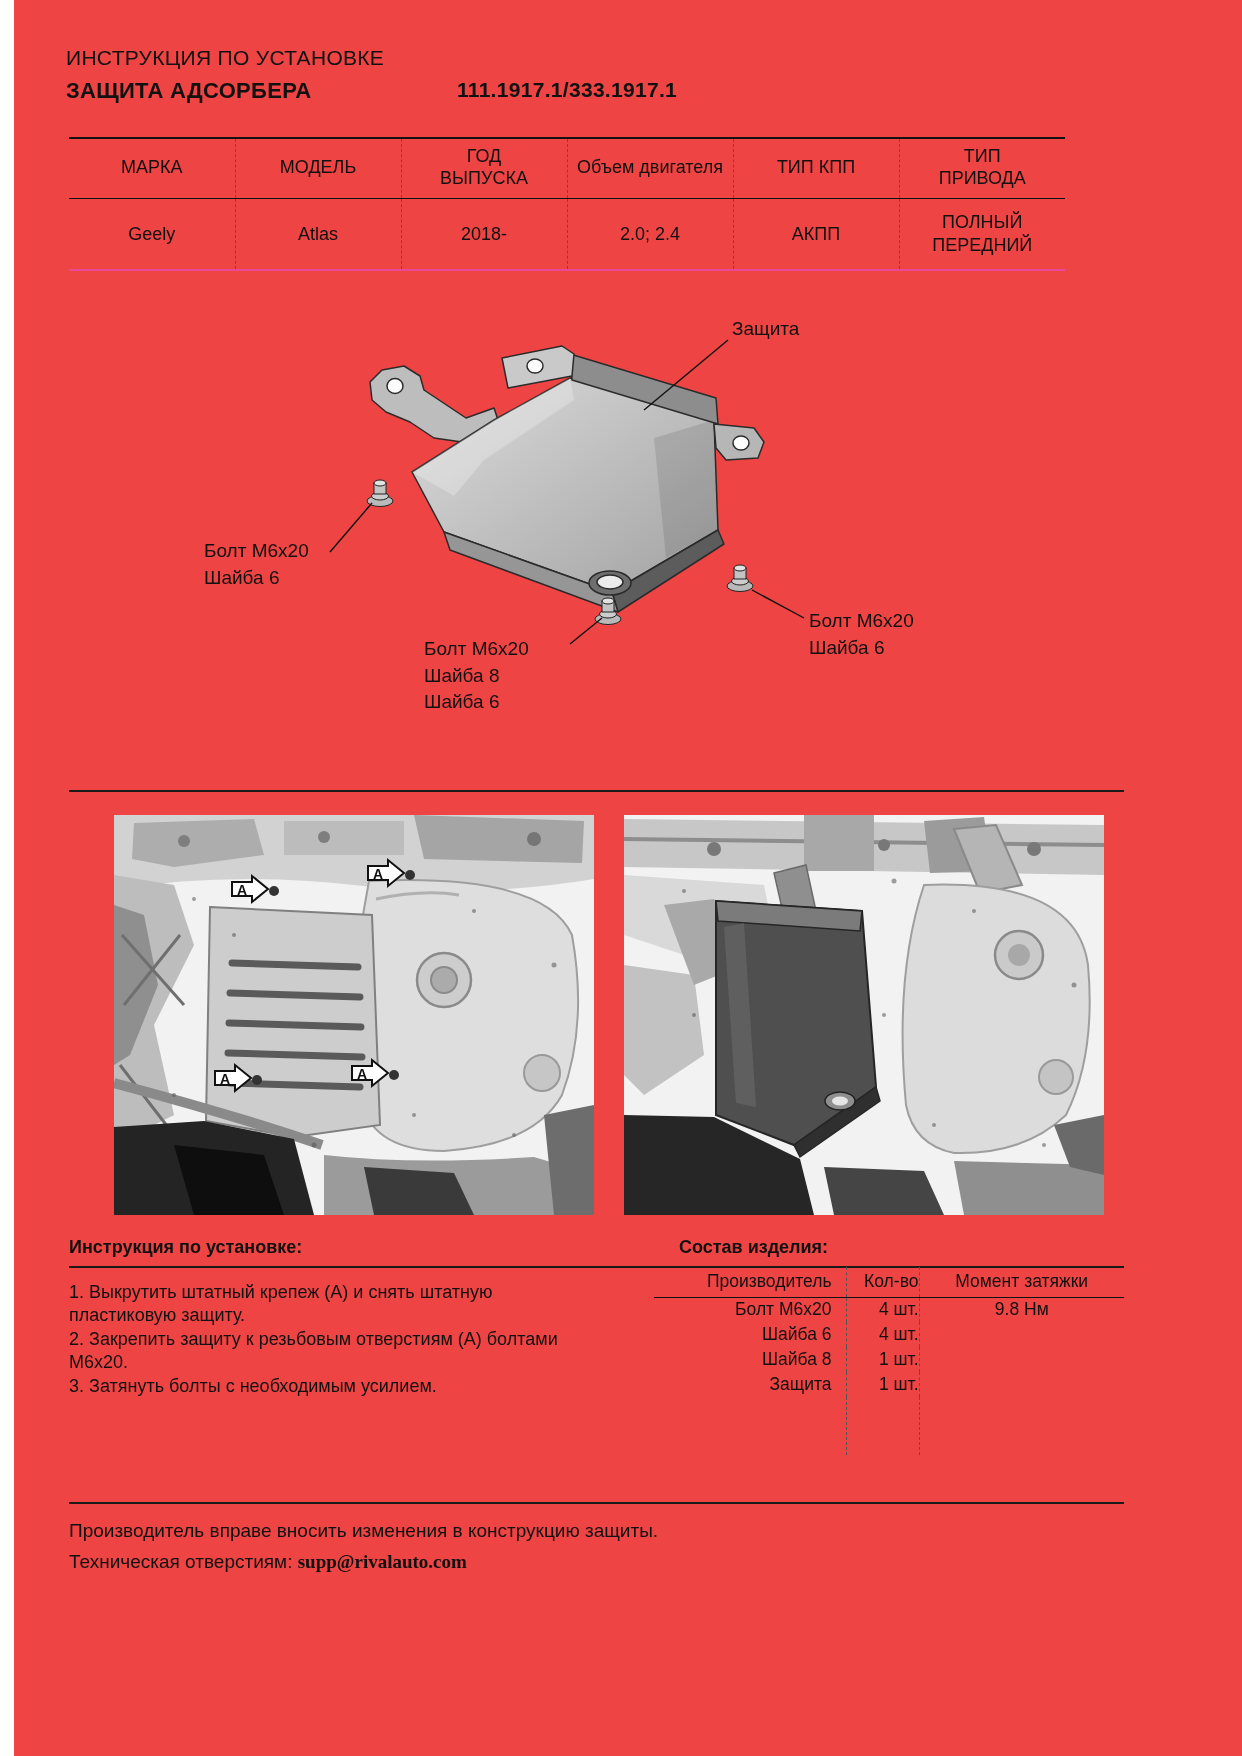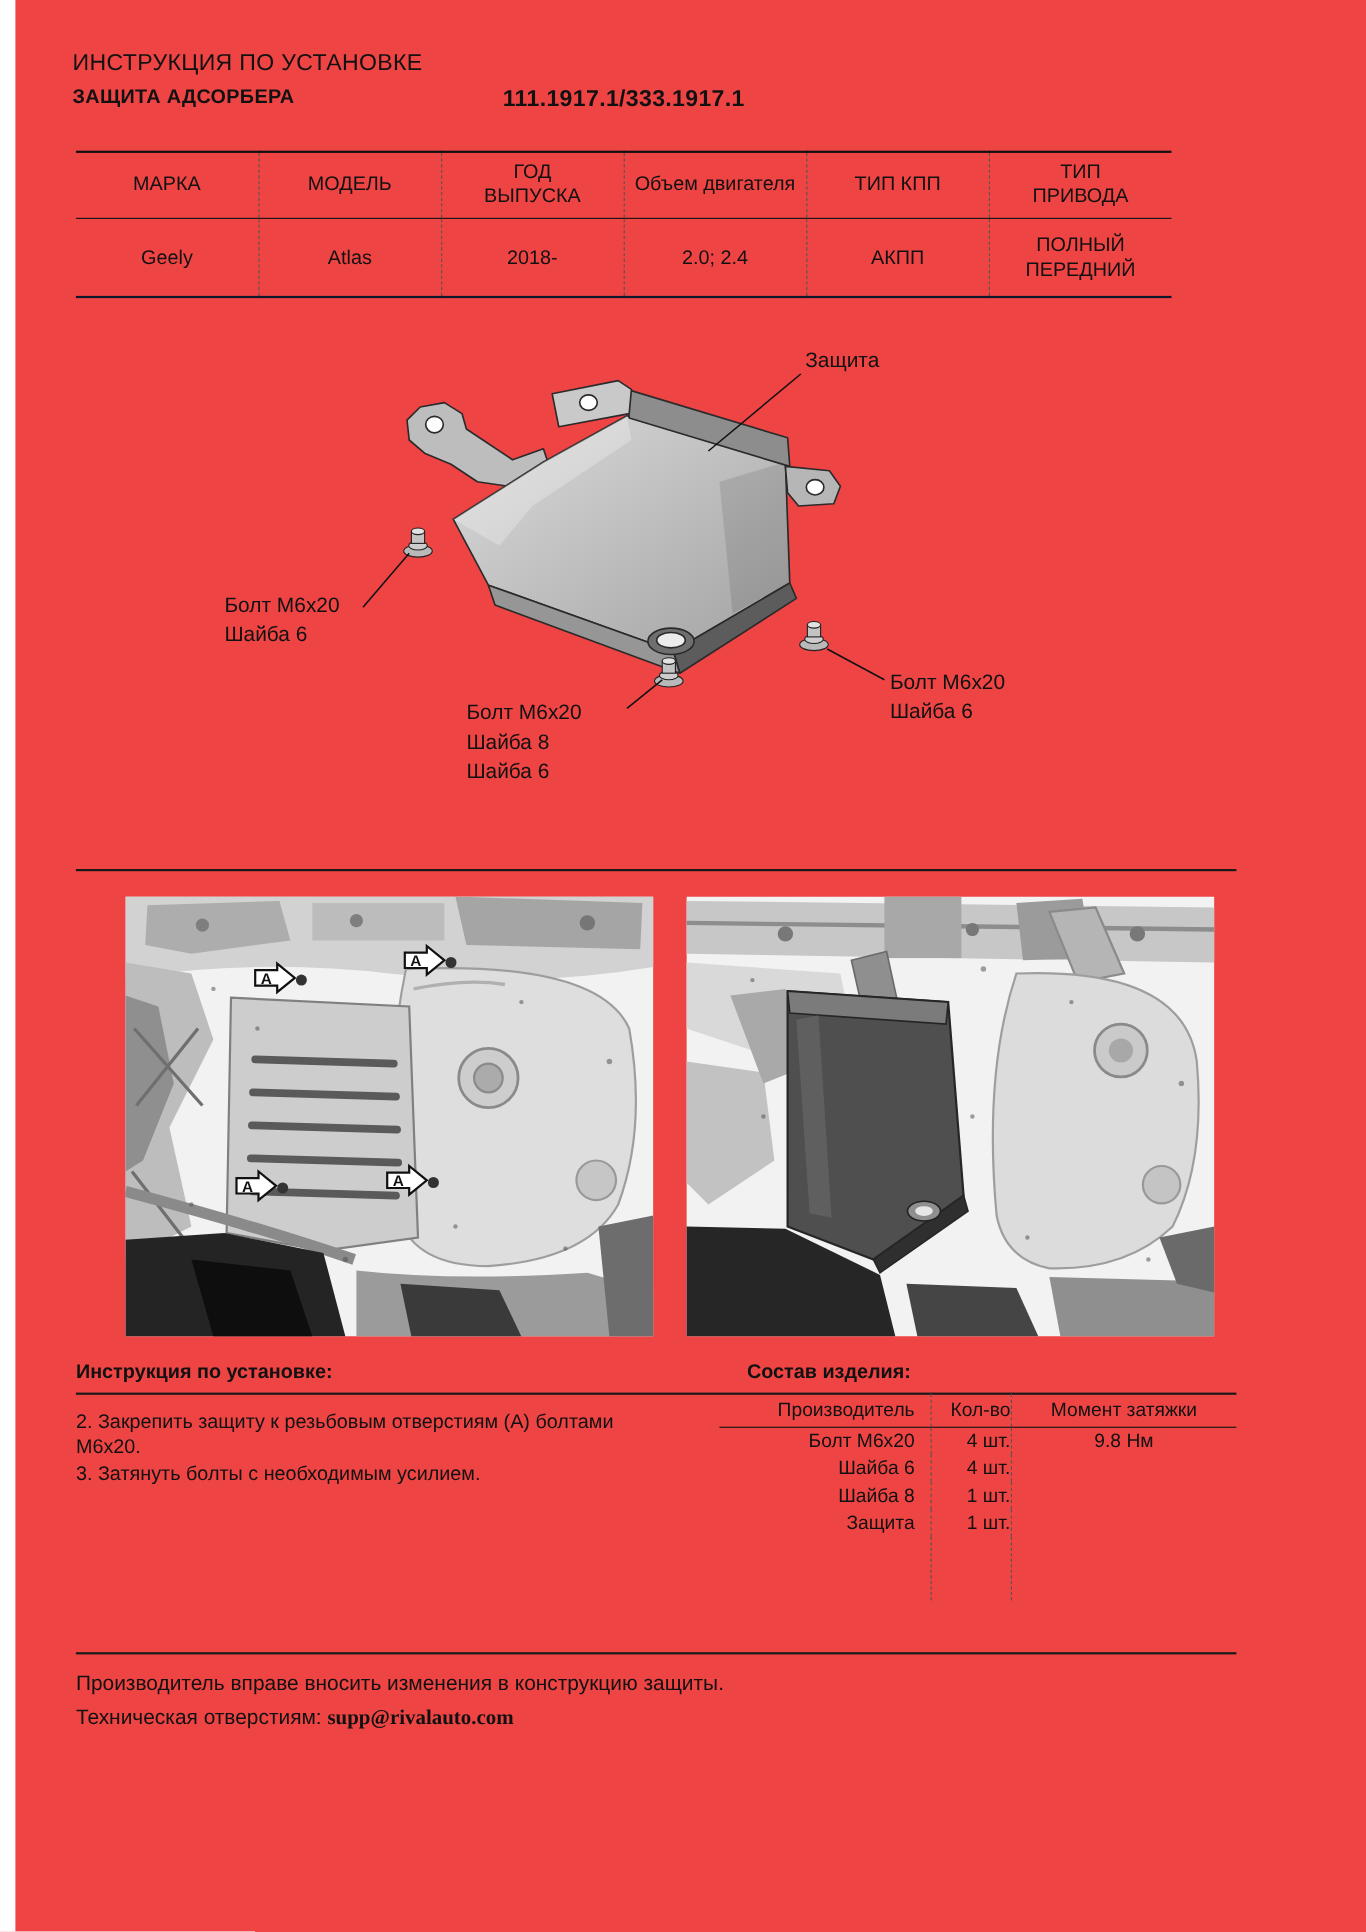--- a/index.html
+++ b/index.html
@@ -6,28 +6,28 @@
   html,body { background:#ffffff; }
   .page {
     position:relative; width:1242px; height:1756px; background:#ef4444;
     font-family:"Liberation Sans","DejaVu Sans",sans-serif; color:#111;
     overflow:hidden;
     margin-left:14px;
   }
 
   
   .hdr-doc-type { position:absolute; left:52px; top:46px; font-size:21px; letter-spacing:.3px; }
-  .hdr-title    { position:absolute; left:52px; top:78px; font-size:18px; font-weight:bold; letter-spacing:.3px; }
+  .hdr-title    { position:absolute; left:52px; top:78px; font-size:22px; font-weight:bold; letter-spacing:.3px; }
   .hdr-part     { position:absolute; left:443px; top:78px; font-size:21px; font-weight:bold; letter-spacing:.3px; }
 
   
   .spec-table {
     position:absolute; left:55px; top:137px; width:996px;
     border-collapse:collapse; text-align:center; font-size:18px;
-    border-top:2px solid #111; border-bottom:2px solid #0f172a;
+    border-top:2px solid #111; border-bottom:2px solid #ec4899;
   }
   .spec-table th { font-weight:normal; height:60px; white-space:pre-line; line-height:1.22; border-bottom:1.5px solid #111; }
   .spec-table td { height:72px; white-space:pre-line; line-height:1.25; }
   .spec-table th + th, .spec-table td + td { border-left:1.5px dashed #555; }
   .spec-table th, .spec-table td { width:166px; }
 
   
   .diagram-svg { position:absolute; left:0; top:300px; width:1242px; height:480px; }
   .dlabel { position:absolute; font-size:19px; line-height:1.4; white-space:pre-line; color:#111; }
 
@@ -293,20 +293,21 @@
           <circle cx="420" cy="330" r="2"></circle>
       </g>
     </svg>
   </div>
 
   <div class="inst-title">Инструкция по установке:</div>
   <div class="comp-title">Состав изделия:</div>
   <div class="rule rule-bottom"></div>
 
   <div class="inst-steps">
+    <div>1. Выкрутить штатный крепеж  (А) и снять штатную пластиковую защиту.</div>
     <div>2. Закрепить защиту к резьбовым отверстиям (А) болтами М6х20.</div>
     <div>3. Затянуть болты с необходимым усилием.</div>
   </div>
 
   <table class="comp-table">
     <thead>
       <tr>
         <th class="c-name">Производитель</th>
         <th class="c-qty">Кол-во</th>
         <th class="c-trq">Момент затяжки</th>

